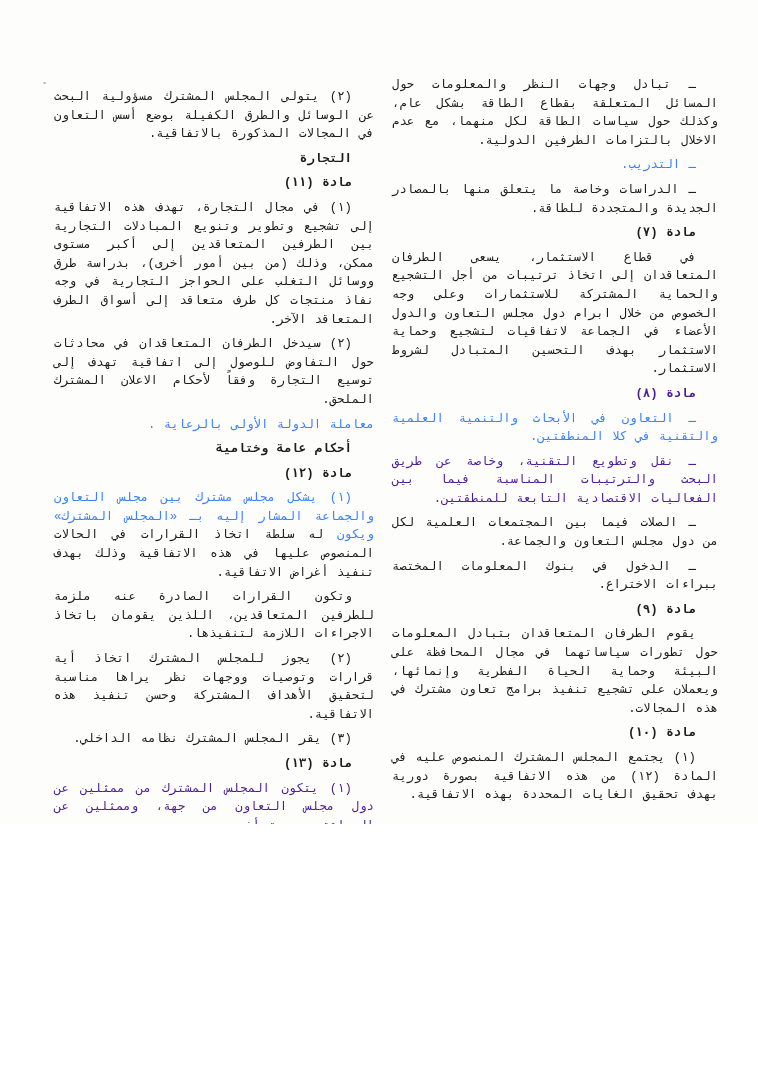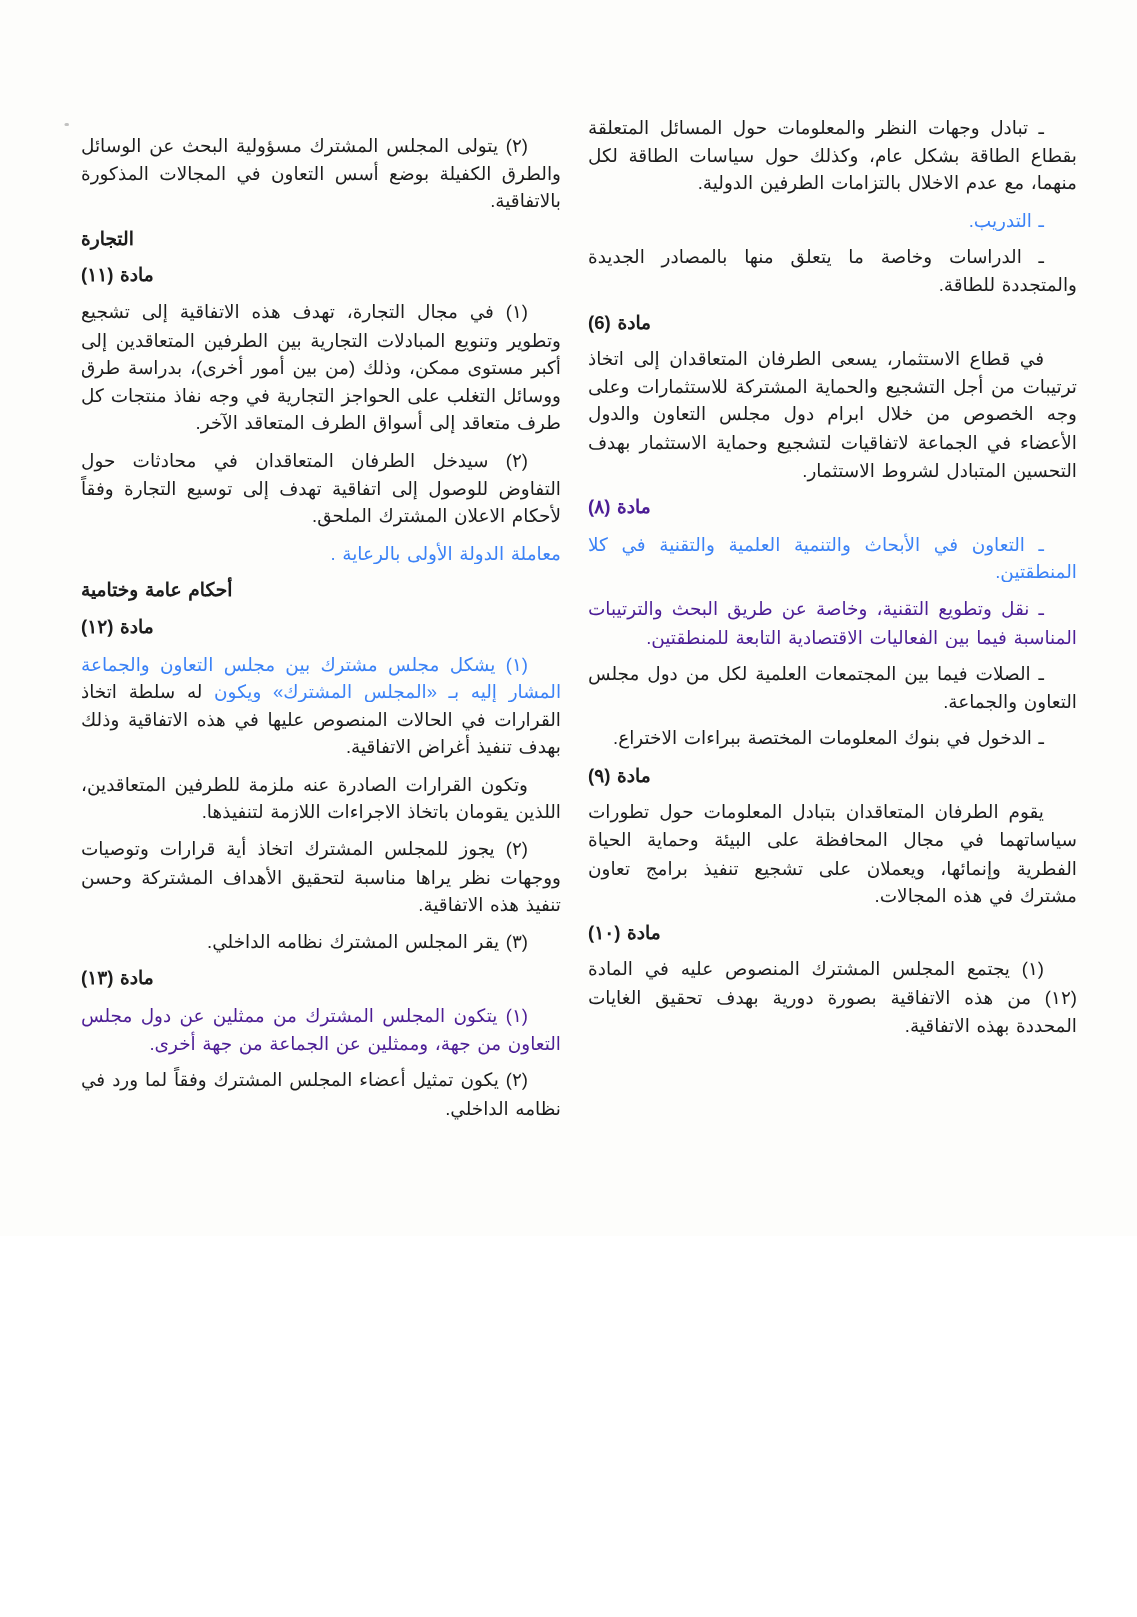--- a/index.html
+++ b/index.html
@@ -1,38 +1,38 @@
 <!DOCTYPE html>
 <html lang="ar"><head>
 <meta charset="utf-8">
 <style>
   html, body { margin:0; padding:0; background:#ffffff; }
   .page {
     position:relative; width:758px; height:824px;
     background:#fdfdfb; overflow:hidden;
     direction:rtl;
-    font-family:Liberation Sans, sans-serif;
+    font-family:Liberation Mono, monospace;
     color:#1c1c1c;
   }
   .col {
     position:absolute;
     text-align:justify;
     font-size:12.3px;
     line-height:18.6px;
     word-spacing:1px;
   }
   .col-right { top:76px;  left:392px; width:326px; }
   .col-left  { top:88px;  left:54px;  width:320px; }
   .col p {
     margin:0 0 6px 0;
     text-indent:22px;
   }
   .heading {
     margin:7px 0 9px 0;
-    text-align:left;
+    text-align:right;
     font-weight:700;
     font-size:12.4px;
     text-indent:0;
   }
   .faded  { color:#3b82f6; filter:blur(0.4px); }
   .dim    { color:#4c1d95; filter:blur(0.2px); }
   .tail-line { display:block; text-align:right; text-indent:0; }
   .pagenum {
     position:absolute; top:882px; left:370px; width:24px;
     text-align:center; font-size:12.5px; font-weight:700; color:#111;
@@ -47,21 +47,21 @@
 </style>
 </head>
 <body>
 
 <div class="page">
 
   <div class="col col-right">
     <p>ـ تبادل وجهات النظر والمعلومات حول المسائل المتعلقة بقطاع الطاقة بشكل عام، وكذلك حول سياسات الطاقة لكل منهما، مع عدم الاخلال بالتزامات الطرفين الدولية.</p>
     <p class="faded">ـ التدريب.</p>
     <p>ـ الدراسات وخاصة ما يتعلق منها بالمصادر الجديدة والمتجددة للطاقة.</p>
-    <p class="heading">مادة (6)</p>
+    <p class="heading">مادة (٧)</p>
     <p>في قطاع الاستثمار، يسعى الطرفان المتعاقدان إلى اتخاذ ترتيبات من أجل التشجيع والحماية المشتركة للاستثمارات وعلى وجه الخصوص من خلال ابرام دول مجلس التعاون والدول الأعضاء في الجماعة لاتفاقيات لتشجيع وحماية الاستثمار بهدف التحسين المتبادل لشروط الاستثمار.</p>
     <p class="heading dim">مادة (٨)</p>
     <p class="faded">ـ التعاون في الأبحاث والتنمية العلمية والتقنية في كلا المنطقتين.</p>
     <p class="dim">ـ نقل وتطويع التقنية، وخاصة عن طريق البحث والترتيبات المناسبة فيما بين الفعاليات الاقتصادية التابعة للمنطقتين.</p>
     <p>ـ الصلات فيما بين المجتمعات العلمية لكل من دول مجلس التعاون والجماعة.</p>
     <p>ـ الدخول في بنوك المعلومات المختصة ببراءات الاختراع.</p>
     <p class="heading">مادة (٩)</p>
     <p>يقوم الطرفان المتعاقدان بتبادل المعلومات حول تطورات سياساتهما في مجال المحافظة على البيئة وحماية الحياة الفطرية وإنمائها، ويعملان على تشجيع تنفيذ برامج تعاون مشترك في هذه المجالات.</p>
     <p class="heading">مادة (١٠)</p>
     <p>(١) يجتمع المجلس المشترك المنصوص عليه في المادة (١٢) من هذه الاتفاقية بصورة دورية بهدف تحقيق الغايات المحددة بهذه الاتفاقية.</p>

